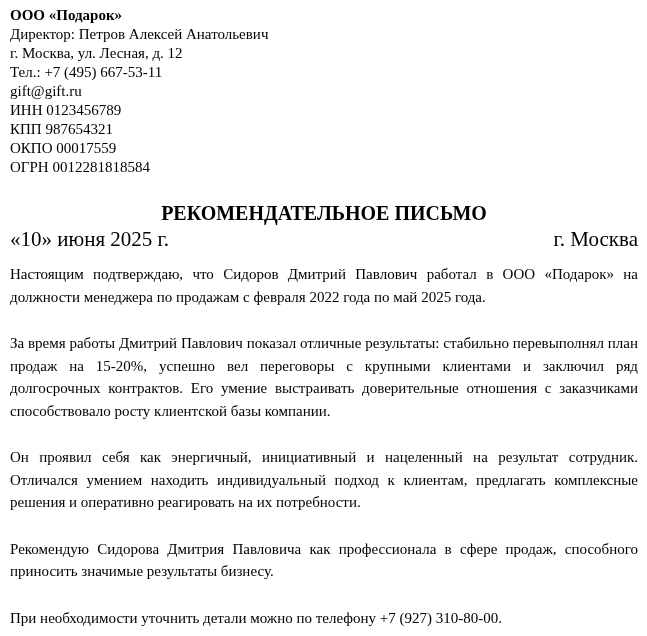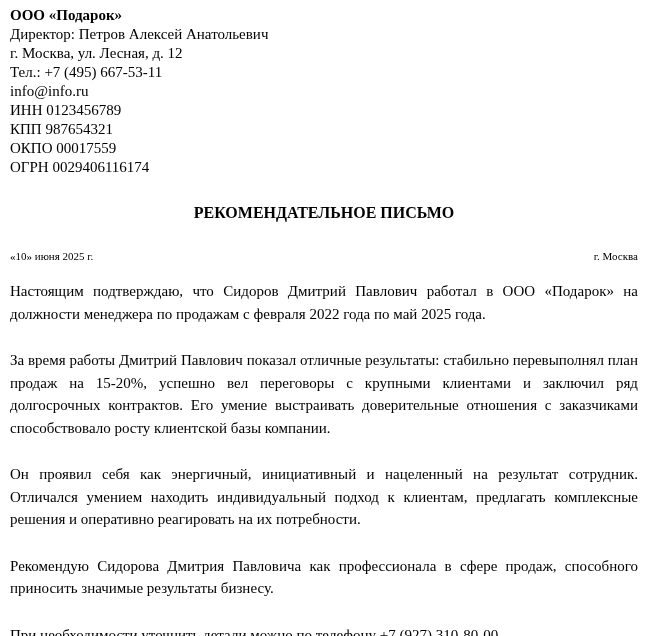--- a/index.html
+++ b/index.html
@@ -21,29 +21,29 @@
   .company-header {
     font-size: 15px;
     line-height: 19px;
   }
   .company-name {
     font-weight: bold;
   }
   .letter-title {
     margin-top: 26px;
     text-align: center;
-    font-size: 16px;
+    font-size: 20px;
     font-weight: bold;
     line-height: 20px;
   }
   .date-row {
-    margin-top: 24px;
+    margin-top: 7px;
     display: flex;
     justify-content: space-between;
-    font-size: 11px;
+    font-size: 21px;
     line-height: 19px;
   }
   .body-paragraph {
     margin-top: 24px;
     font-size: 15px;
     line-height: 22.5px;
     text-align: justify;
   }
   .body-paragraph.first {
     margin-top: 14px;
@@ -63,25 +63,25 @@
 </head>
 <body>
 
 <div class="page">
 
   <div class="company-header">
     <div class="company-name">ООО «Подарок»</div>
     <div>Директор: Петров Алексей Анатольевич</div>
     <div>г. Москва, ул. Лесная, д. 12</div>
     <div>Тел.: +7 (495) 667-53-11</div>
-    <div>info@info.ru</div>
+    <div>gift@gift.ru</div>
     <div>ИНН 0123456789</div>
     <div>КПП 987654321</div>
     <div>ОКПО 00017559</div>
-    <div>ОГРН 0029406116174</div>
+    <div>ОГРН 0012281818584</div>
   </div>
 
   <div class="letter-title">РЕКОМЕНДАТЕЛЬНОЕ ПИСЬМО</div>
 
   <div class="date-row">
     <span>«10» июня 2025 г.</span>
     <span>г. Москва</span>
   </div>
 
   <p class="body-paragraph first">Настоящим подтверждаю, что Сидоров Дмитрий Павлович работал в ООО «Подарок» на должности менеджера по продажам с февраля 2022 года по май 2025 года.</p>

